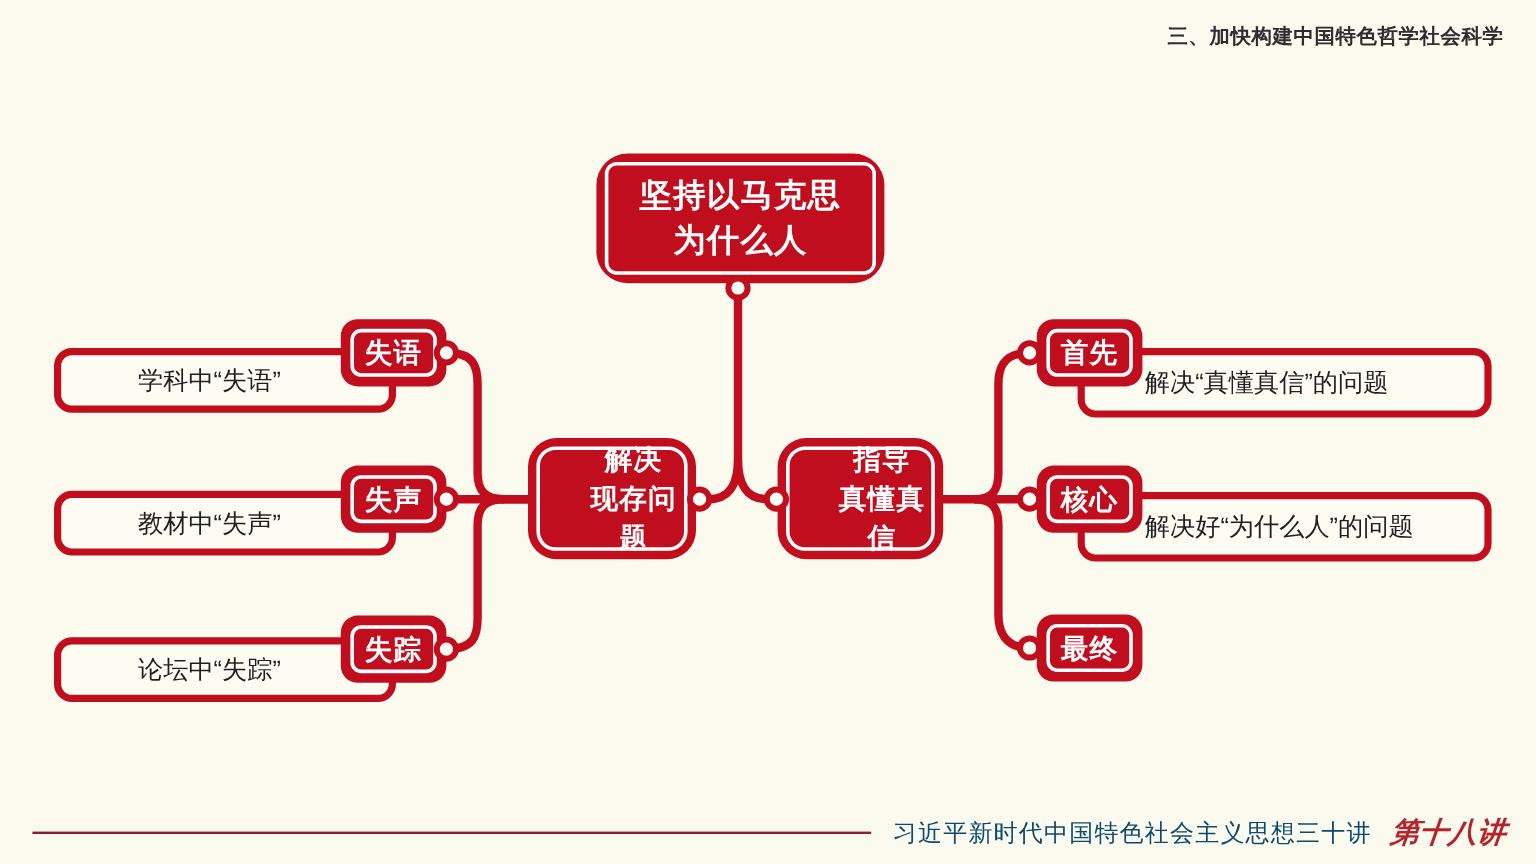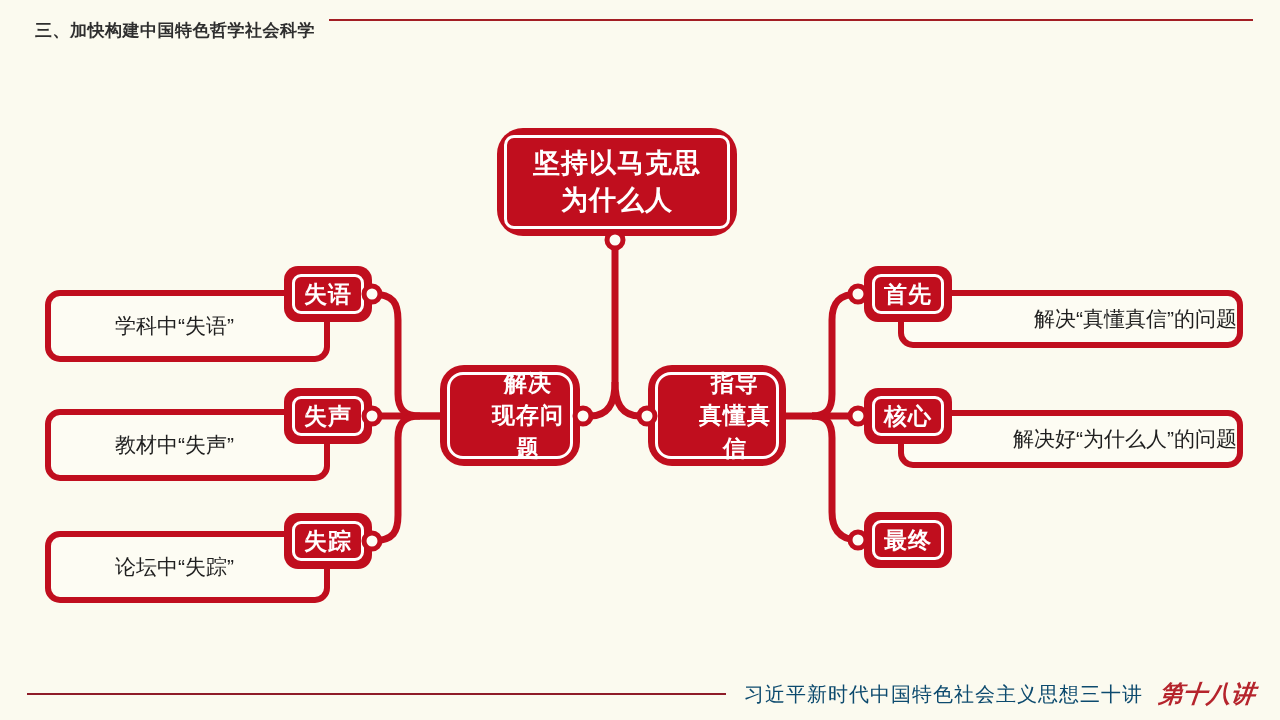--- a/index.html
+++ b/index.html
@@ -11,21 +11,21 @@
   }
   html,body{margin:0;padding:0;}
   body{
     width:1280px;height:720px;overflow:hidden;
     background:var(--bg);
     font-family:"Liberation Sans","DejaVu Sans",sans-serif;
   }
   .slide{position:relative;width:1280px;height:720px;background:var(--bg);}
 
   
-  .header{position:absolute;left:35px;top:19px;right:27px;display:flex;align-items:flex-start;}
+  .header{position:absolute;left:35px;top:19px;right:27px;display:flex;align-items:flex-end;flex-direction:column;}
   .title{font-size:17px;font-weight:bold;color:#2e2e2e;letter-spacing:.5px;white-space:nowrap;}
   .hrule{flex:1;height:2px;background:var(--rule-top);margin-left:14px;}
 
   
   .footer{position:absolute;left:27px;right:25px;top:678px;display:flex;align-items:center;}
   .frule{flex:1;height:2px;background:var(--rule-bottom);margin-right:18px;}
   .fseries{font-size:20px;color:#0c4a6e;letter-spacing:1px;white-space:nowrap;}
   .flecture{font-size:24px;font-weight:bold;font-style:italic;color:#b5242c;margin-left:16px;
             transform:skewX(-6deg);white-space:nowrap;}
 
@@ -46,22 +46,22 @@
 
   
   .badge{position:absolute;background:var(--red);border-radius:14px;display:flex;z-index:4;width:88px;height:56px;}
   .badge .binner{flex:1;margin:8px;border:3px solid #fff;border-radius:9px;display:flex;
                  align-items:center;justify-content:center;color:#fff;font-weight:bold;
                  font-size:23px;letter-spacing:1px;}
 
   
   .whitebox{position:absolute;background:#fdfcf3;border:6px solid var(--red);border-radius:15px;
             z-index:2;display:flex;align-items:center;box-sizing:border-box;color:var(--ink);}
-  .wleft{left:45px;width:285px;height:72px;justify-content:center;padding-right:26px;font-size:21px;}
-  .wright{left:898px;width:345px;height:58px;padding-left:50px;font-size:21px;justify-content:flex-end;}
+  .wleft{left:45px;width:285px;height:54px;justify-content:center;padding-right:26px;font-size:21px;}
+  .wright{left:898px;width:345px;height:58px;padding-left:50px;font-size:21px;}
 </style>
 </head>
 <body>
 
 <div class="slide">
 
   <div class="header">
     <div class="title">三、加快构建中国特色哲学社会科学</div>
     <div class="hrule"></div>
   </div>

